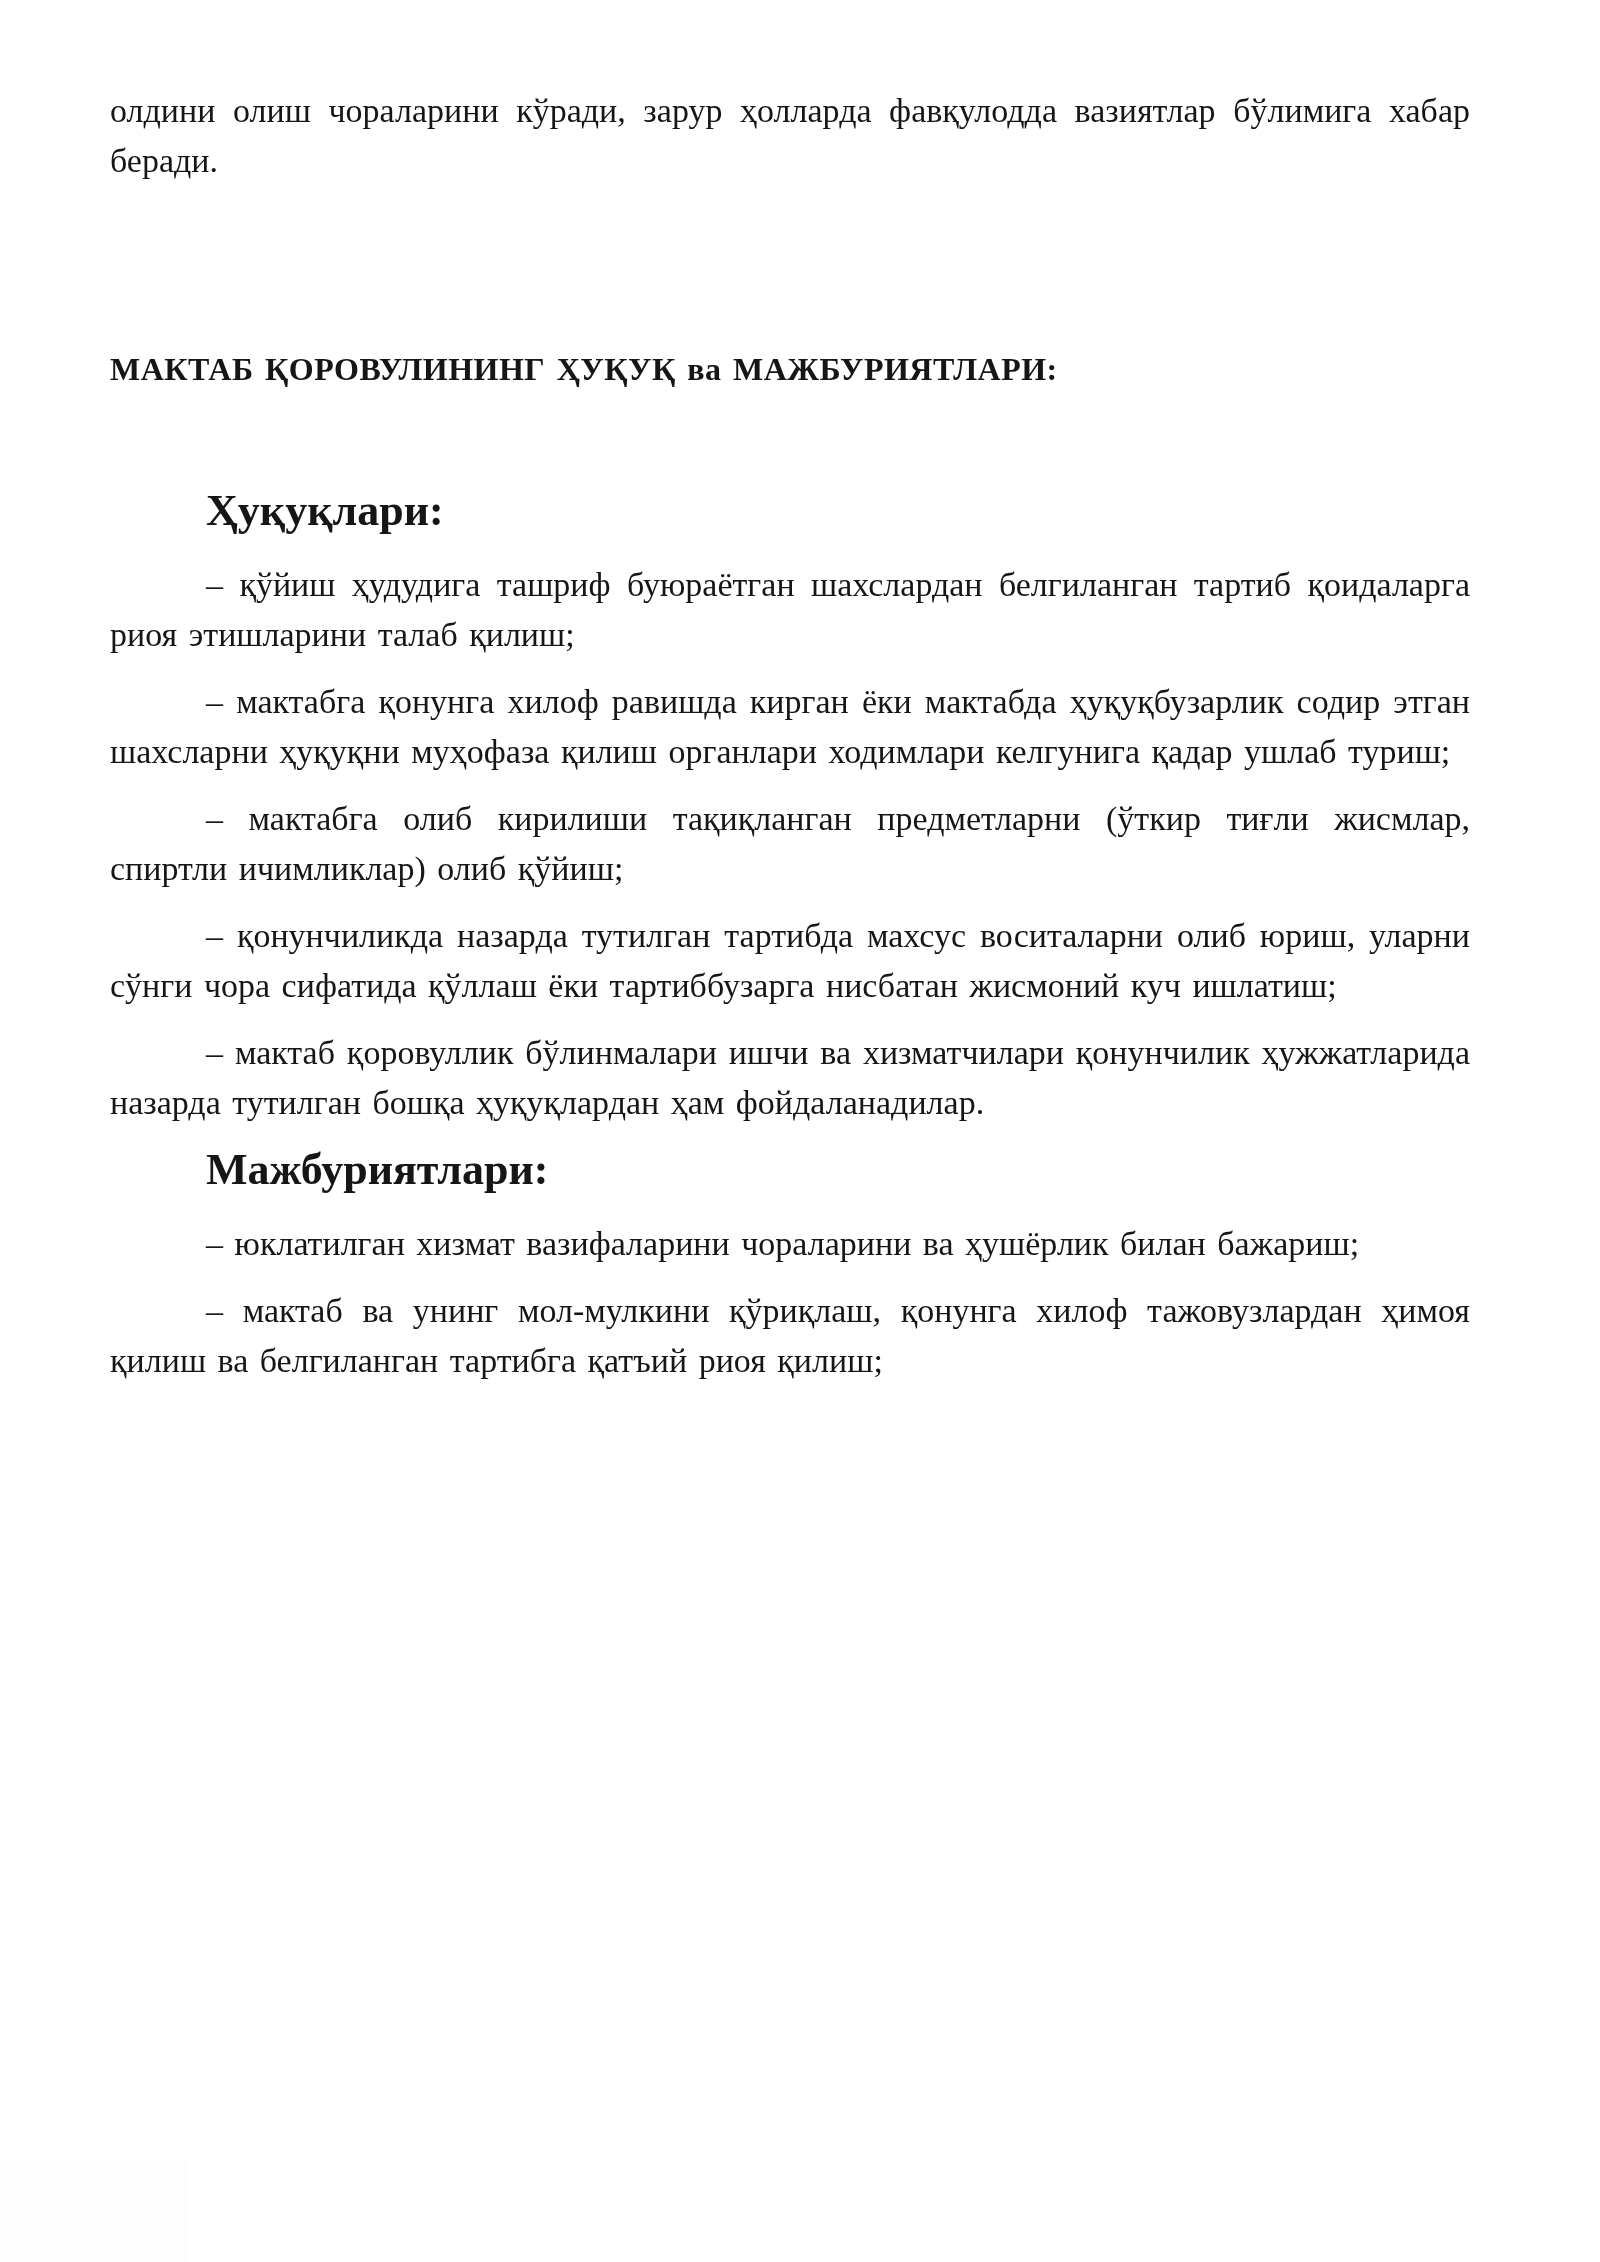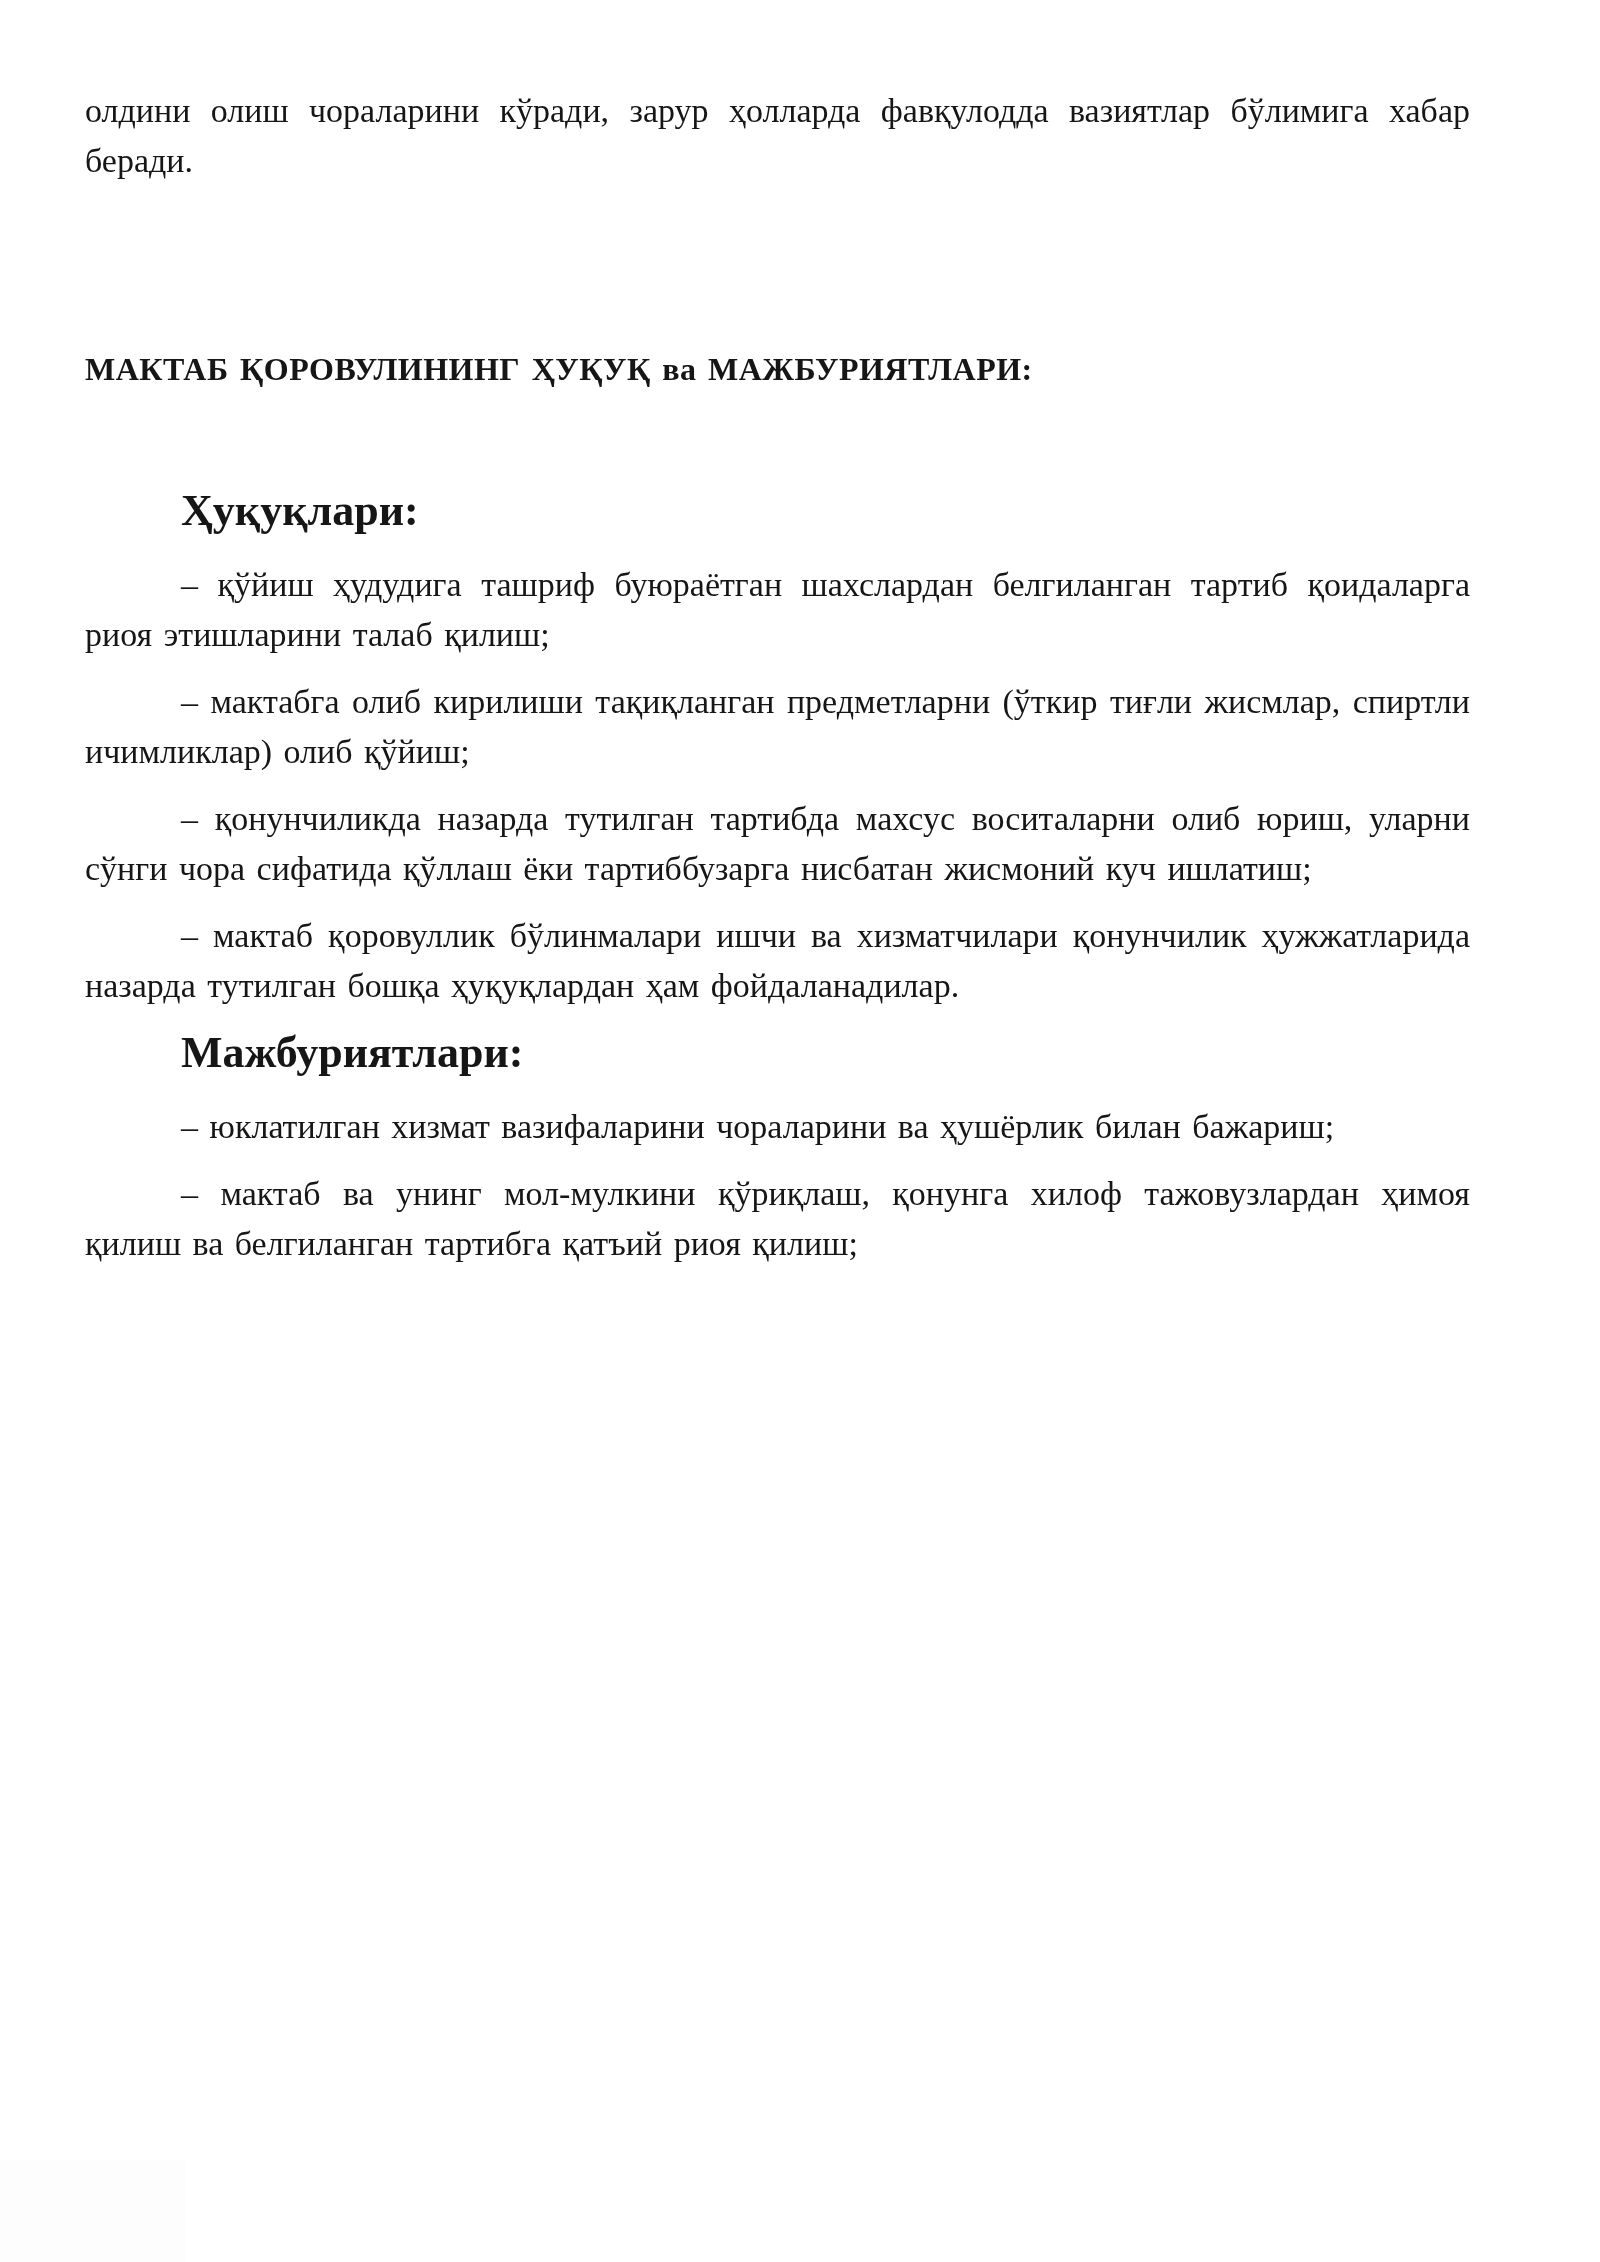--- a/index.html
+++ b/index.html
@@ -13,21 +13,21 @@
     box-sizing: border-box;
     font-family: "Liberation Serif", "DejaVu Serif", serif;
     color: #161616;
     position: relative;
     overflow: hidden;
   }
   .page {
     box-sizing: border-box;
     width: 1600px;
     height: 2262px;
-    padding: 86px 130px 40px 85px;
+    padding: 86px 130px 40px 110px;
     background: #ffffff;
   }
   .doc-text {
     font-size: 34px;
     line-height: 50px;
     text-align: justify;
     text-align-last: left;
     word-spacing: 3px;
   }
   p.para {
@@ -77,20 +77,21 @@
 
 <div class="page doc-text">
 
   <p class="para intro">олдини олиш чораларини кўради, зарур ҳолларда фавқулодда вазиятлар бўлимига хабар беради.</p>
 
   <h1 class="main-heading">МАКТАБ ҚОРОВУЛИНИНГ ҲУҚУҚ ва МАЖБУРИЯТЛАРИ:</h1>
 
   <h2 class="sub-heading">Ҳуқуқлари:</h2>
 
   <p class="para item">– қўйиш ҳудудига ташриф буюраётган шахслардан белгиланган тартиб қоидаларга риоя этишларини талаб қилиш;</p>
+  <p class="para item">– мактабга қонунга хилоф равишда кирган ёки мактабда ҳуқуқбузарлик содир этган шахсларни ҳуқуқни муҳофаза қилиш органлари ходимлари келгунига қадар ушлаб туриш;</p>
   <p class="para item">– мактабга олиб кирилиши тақиқланган предметларни (ўткир тиғли жисмлар, спиртли ичимликлар) олиб қўйиш;</p>
   <p class="para item">– қонунчиликда назарда тутилган тартибда махсус воситаларни олиб юриш, уларни сўнги чора сифатида қўллаш ёки тартиббузарга нисбатан жисмоний куч ишлатиш;</p>
   <p class="para item">– мактаб қоровуллик бўлинмалари ишчи ва хизматчилари қонунчилик ҳужжатларида назарда тутилган бошқа ҳуқуқлардан ҳам фойдаланадилар.</p>
 
   <h2 class="sub-heading second">Мажбуриятлари:</h2>
 
   <p class="para item">– юклатилган хизмат вазифаларини чораларини ва ҳушёрлик билан бажариш;</p>
   <p class="para item">– мактаб ва унинг мол-мулкини қўриқлаш, қонунга хилоф тажовузлардан ҳимоя қилиш ва белгиланган тартибга қатъий риоя қилиш;</p>
 
 </div>

